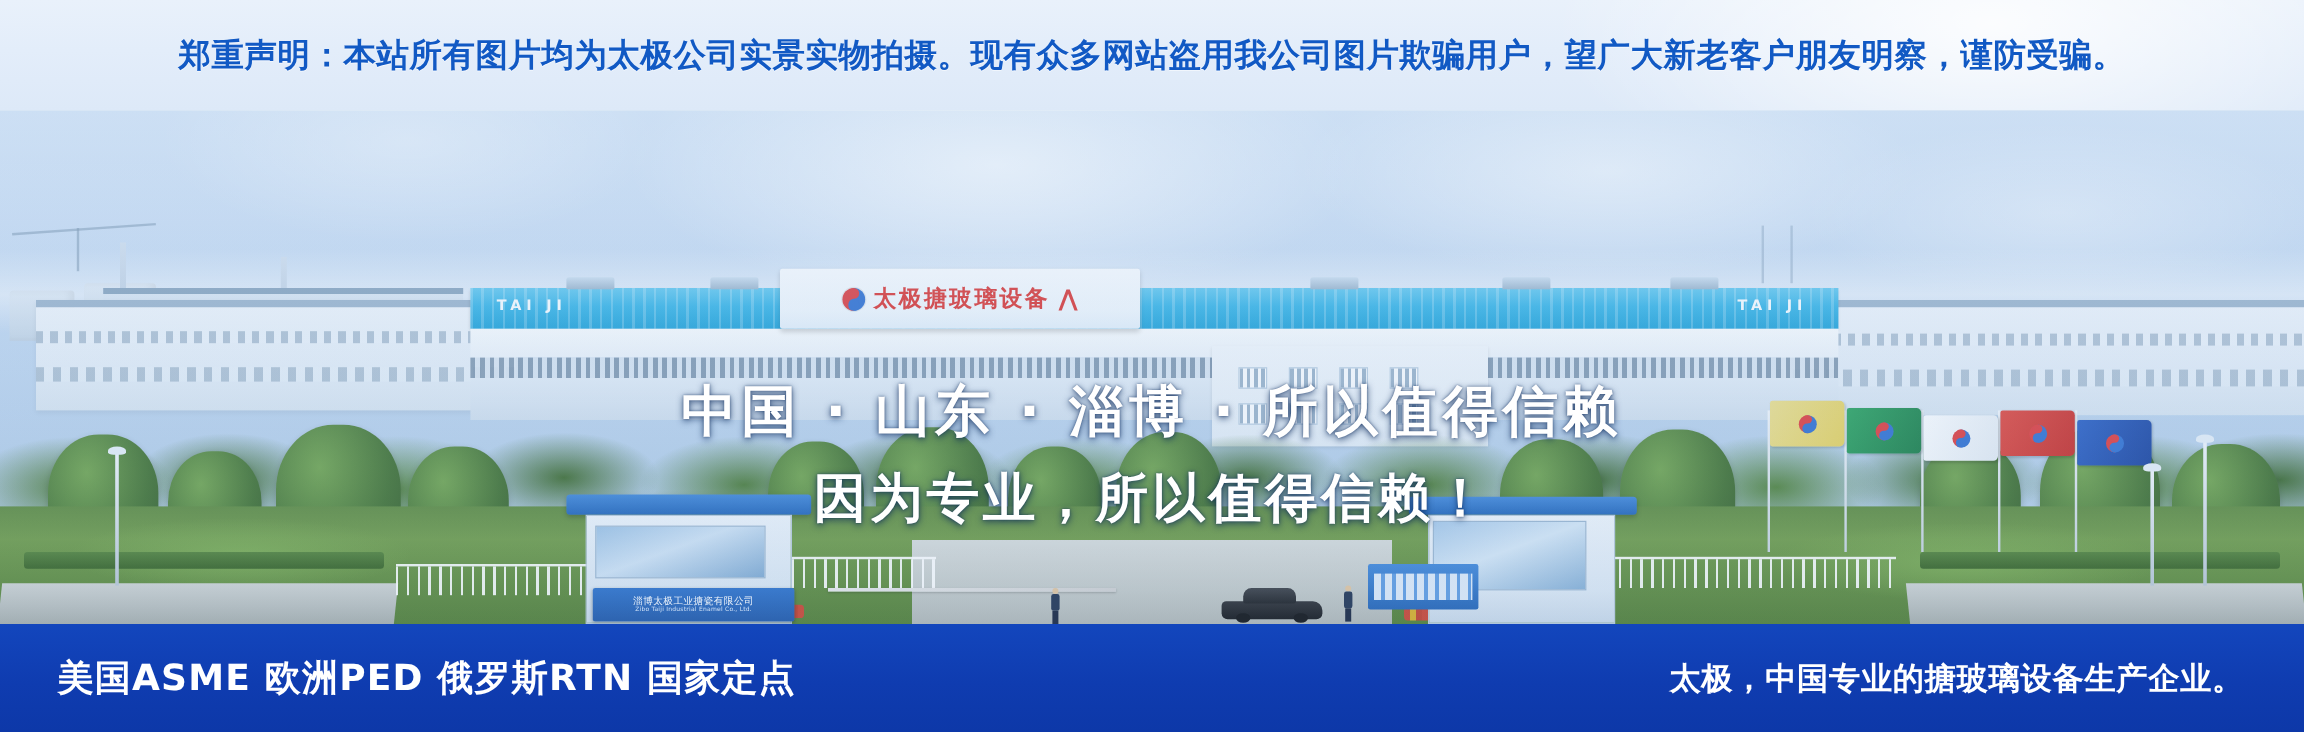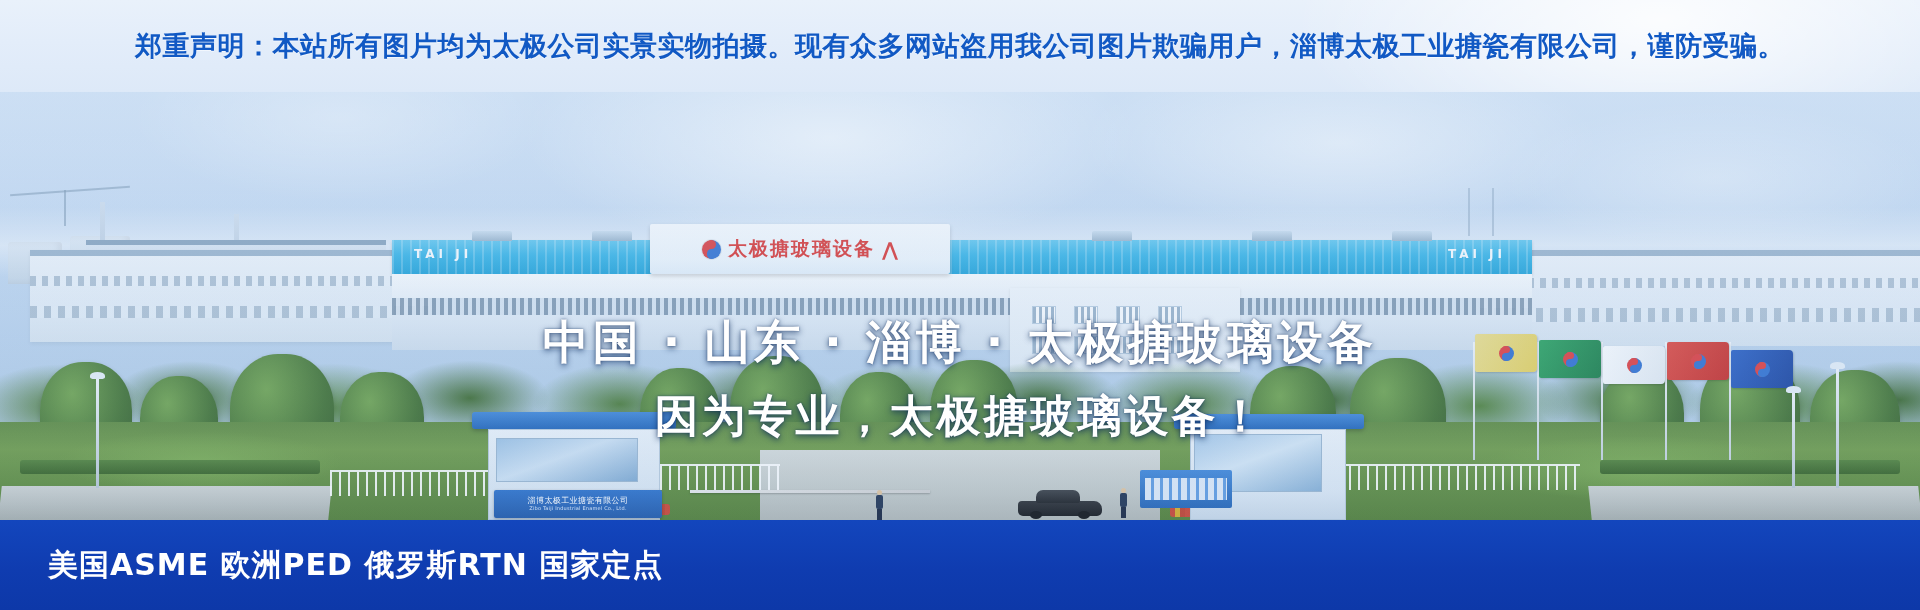--- a/index.html
+++ b/index.html
@@ -485,21 +485,21 @@
     color:#ffffff; font-size:26px; font-weight:bold;
     letter-spacing:.6px; white-space:nowrap;
   }
 </style>
 </head>
 <body>
 
 <div class="page">
 
   <div class="notice-bar">
-    <div class="notice-text">郑重声明：本站所有图片均为太极公司实景实物拍摄。现有众多网站盗用我公司图片欺骗用户，淄博太极工业搪瓷有限公司，谨防受骗。</div>
+    <div class="notice-text">郑重声明：本站所有图片均为太极公司实景实物拍摄。现有众多网站盗用我公司图片欺骗用户，望广大新老客户朋友明察，谨防受骗。</div>
   </div>
 
   <div class="hero">
 
     <div class="sky"></div>
     <div class="cloud c1"></div>
     <div class="cloud c2"></div>
     <div class="cloud c3"></div>
     <div class="cloud c4"></div>
     <div class="haze"></div>
@@ -653,23 +653,24 @@
     <div class="lightpole" style="left:1836px;top:276px; height:120px;">
         <span class="lamp"></span>
       </div>
     <div class="lightpole" style="left:1792px;top:300px; height:96px;">
         <span class="lamp"></span>
       </div>
 
     <div class="photo-tint"></div>
 
     <div class="slogan">
-      <div class="line1">中国 · 山东 · 淄博 · 太极搪玻璃设备</div>
-      <div class="line2">因为专业，太极搪玻璃设备！</div>
+      <div class="line1">中国 · 山东 · 淄博 · 所以值得信赖</div>
+      <div class="line2">因为专业，所以值得信赖！</div>
     </div>
 
   </div>
 
   <div class="bottom-bar">
     <div class="bb-left">美国ASME  欧洲PED 俄罗斯RTN 国家定点</div>
+    <div class="bb-right">太极，中国专业的搪玻璃设备生产企业。</div>
   </div>
 
 </div>
 
 </body></html>

